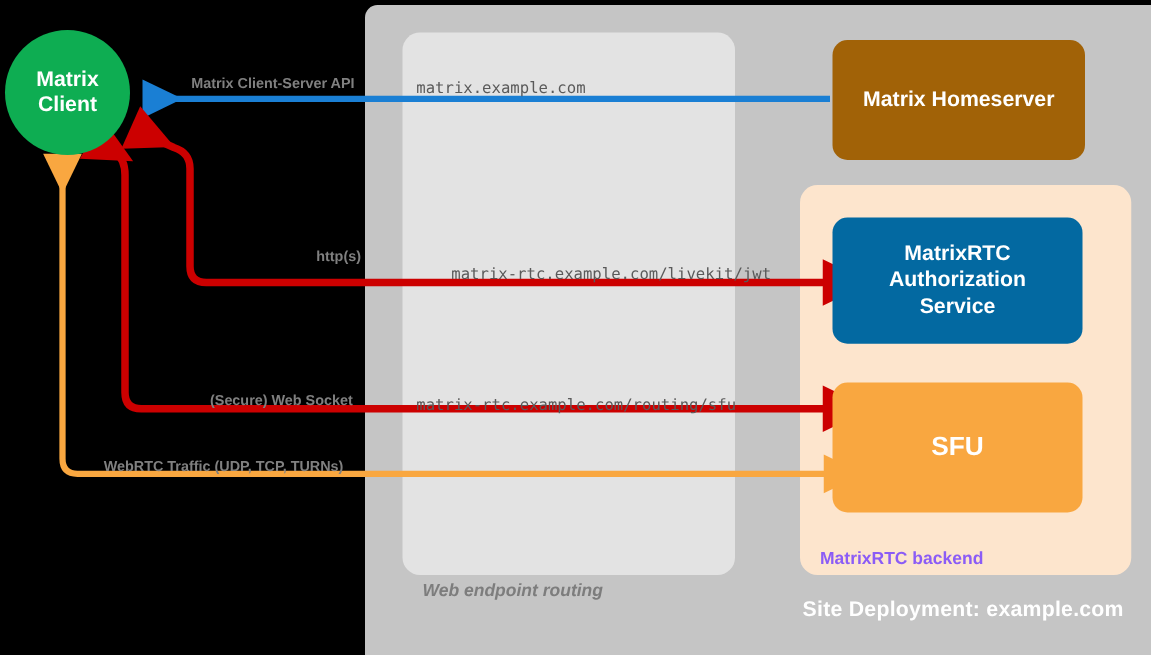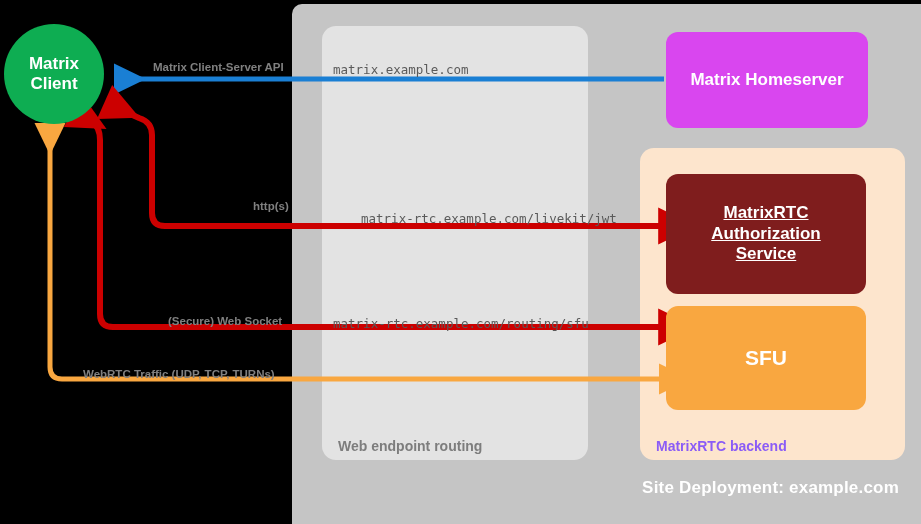--- a/index.html
+++ b/index.html
@@ -34,24 +34,25 @@
   }
 
   
   #routing-panel {
     left: 322px; top: 26px;
     width: 266px; height: 434px;
     background: #e3e3e3;
     border-radius: 14px;
   }
   #routing-label {
-    left: 338px; top: 438px;
+    left: 338px; top: 464px;
     color: #7d7d7d;
     font-size: 14px;
     font-weight: bold;
+    font-style: italic;
   }
 
   
   #backend-panel {
     left: 640px; top: 148px;
     width: 265px; height: 312px;
     background: #fde5cd;
     border-radius: 14px;
   }
   #backend-label {
@@ -87,29 +88,28 @@
     text-align: center;
     color: #ffffff;
     font-weight: bold;
     border-radius: 12px;
     line-height: 1.22;
     z-index: 5;
   }
   #homeserver-box {
     left: 666px; top: 32px;
     width: 202px; height: 96px;
-    background: #d946ef;
+    background: #a16207;
     font-size: 17px;
   }
   #authsvc-box {
     left: 666px; top: 174px;
-    width: 200px; height: 120px;
-    background: #7f1d1d;
-    font-size: 17px;
-    text-decoration: underline;
+    width: 200px; height: 101px;
+    background: #0369a1;
+    font-size: 17px;
   }
   #sfu-box {
     left: 666px; top: 306px;
     width: 200px; height: 104px;
     background: #f9a740;
     font-size: 21px;
   }
 
   
   .edge-label {

